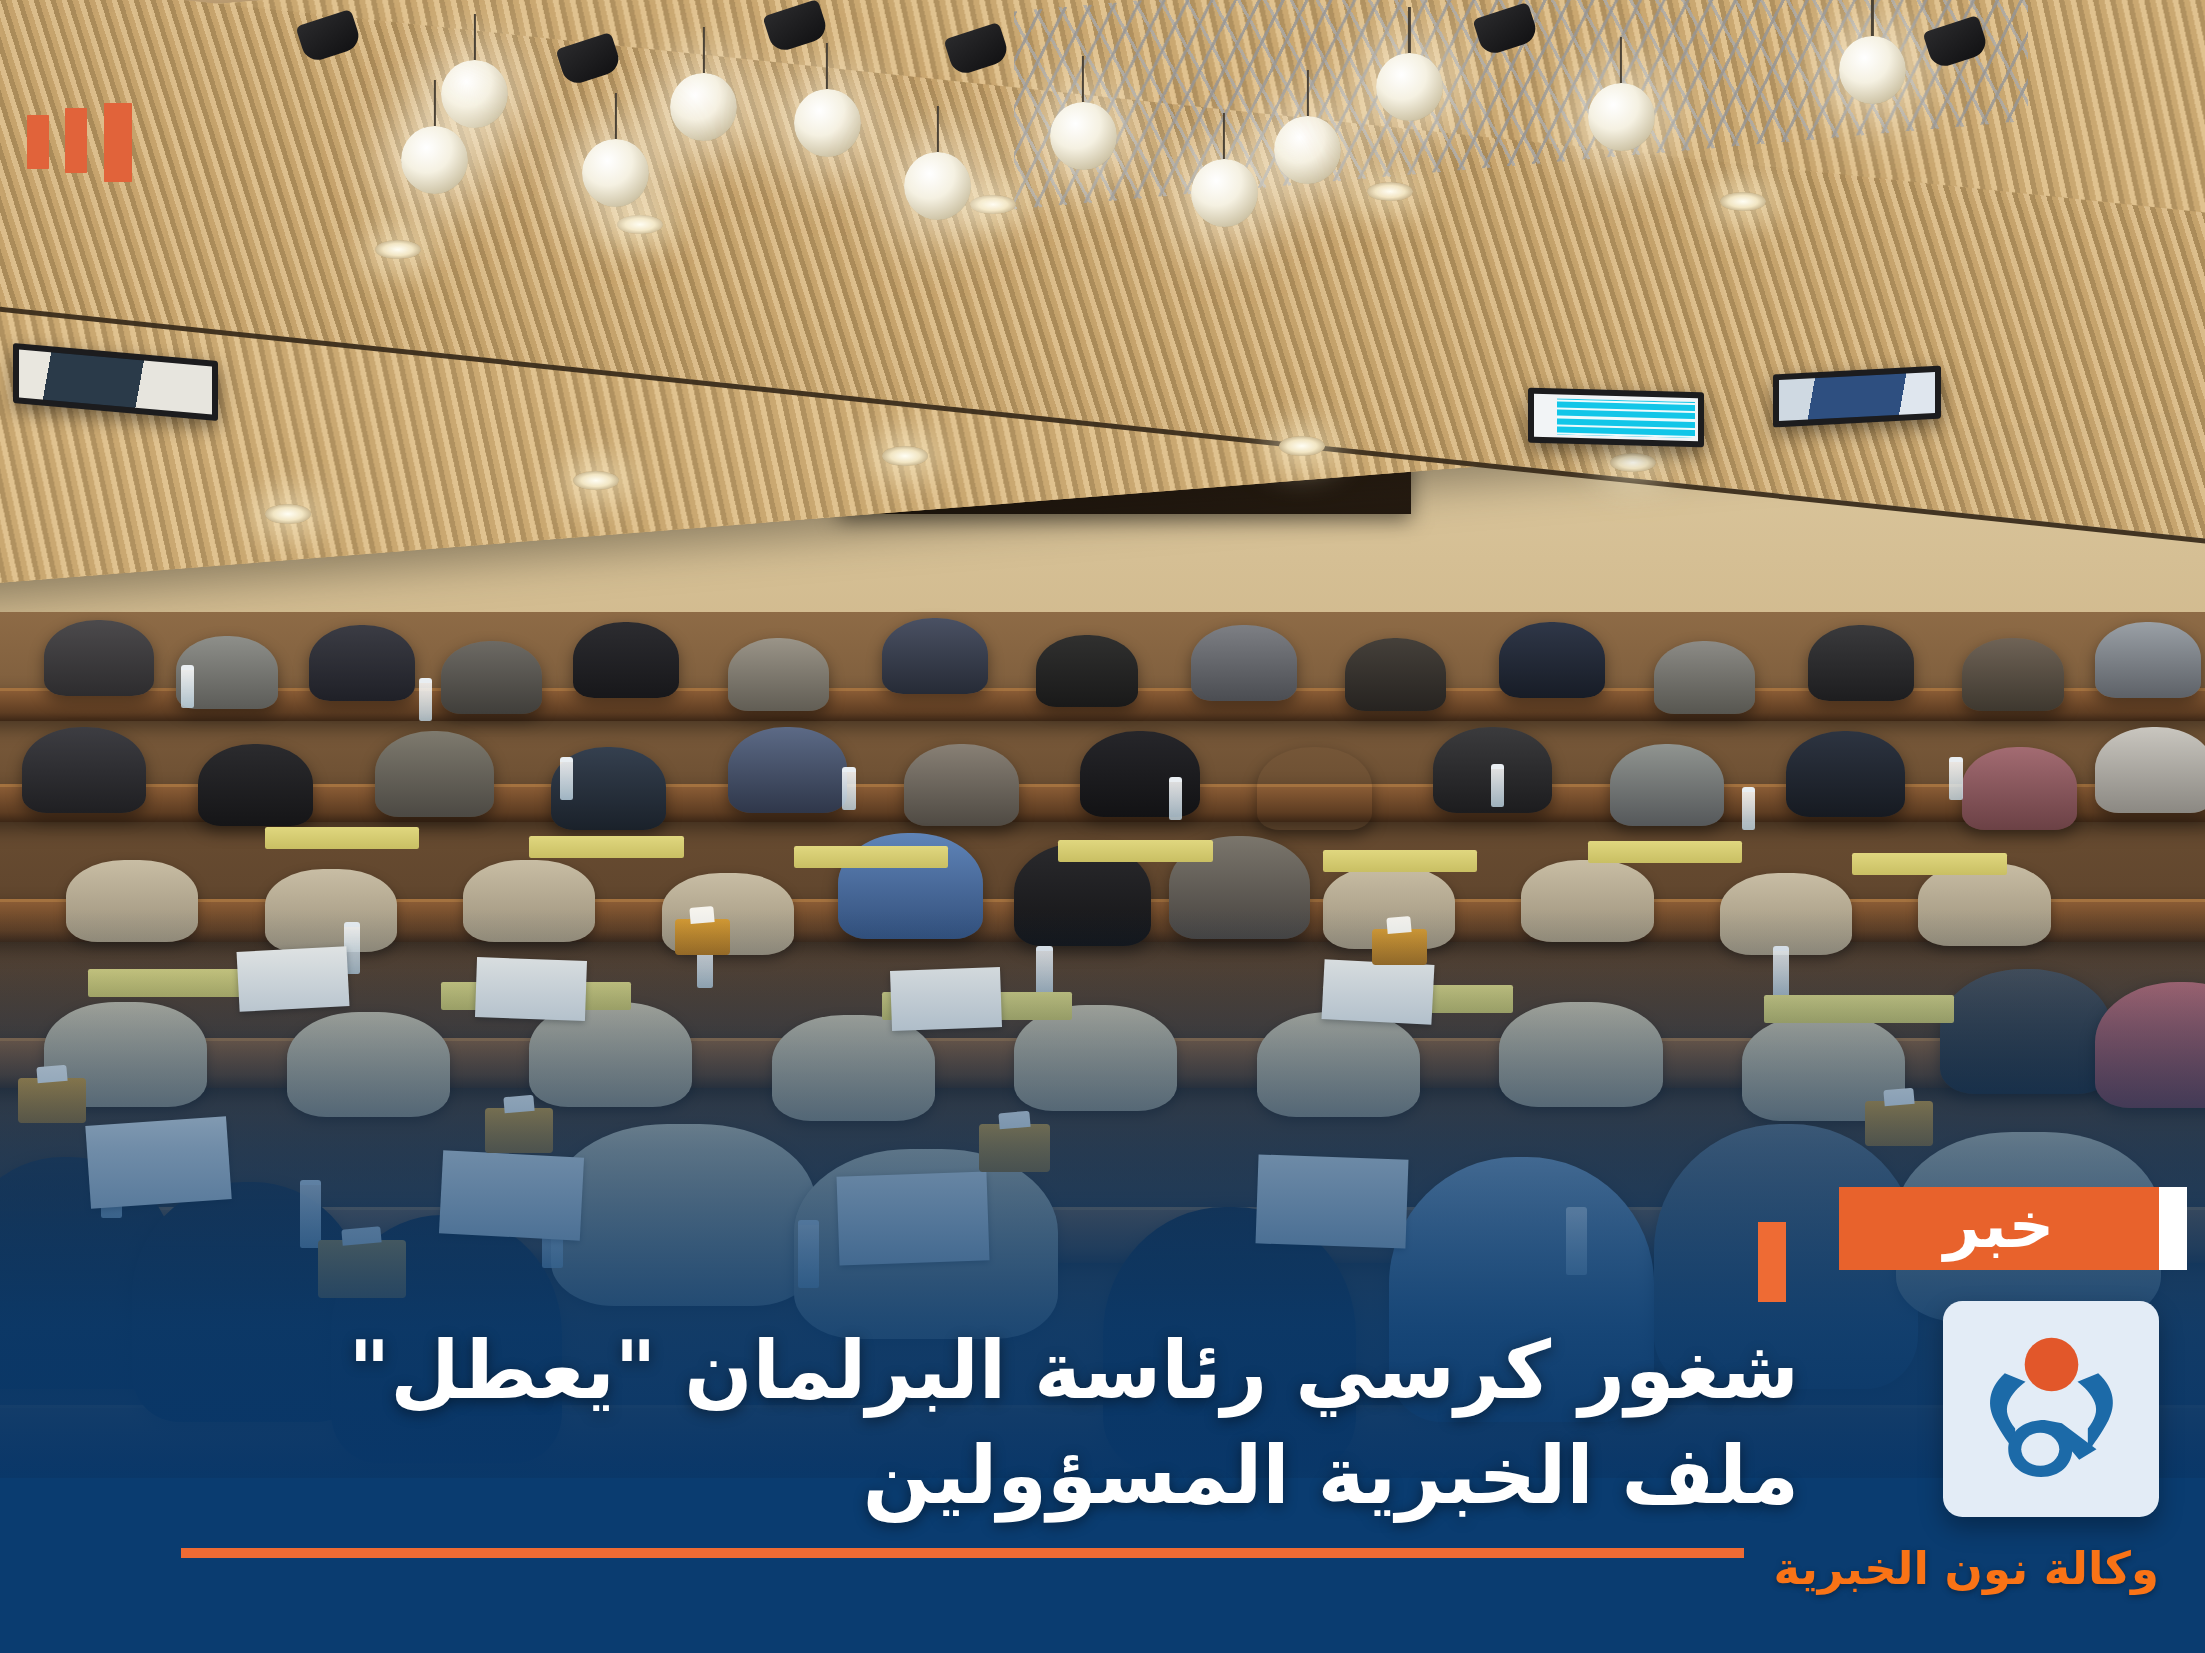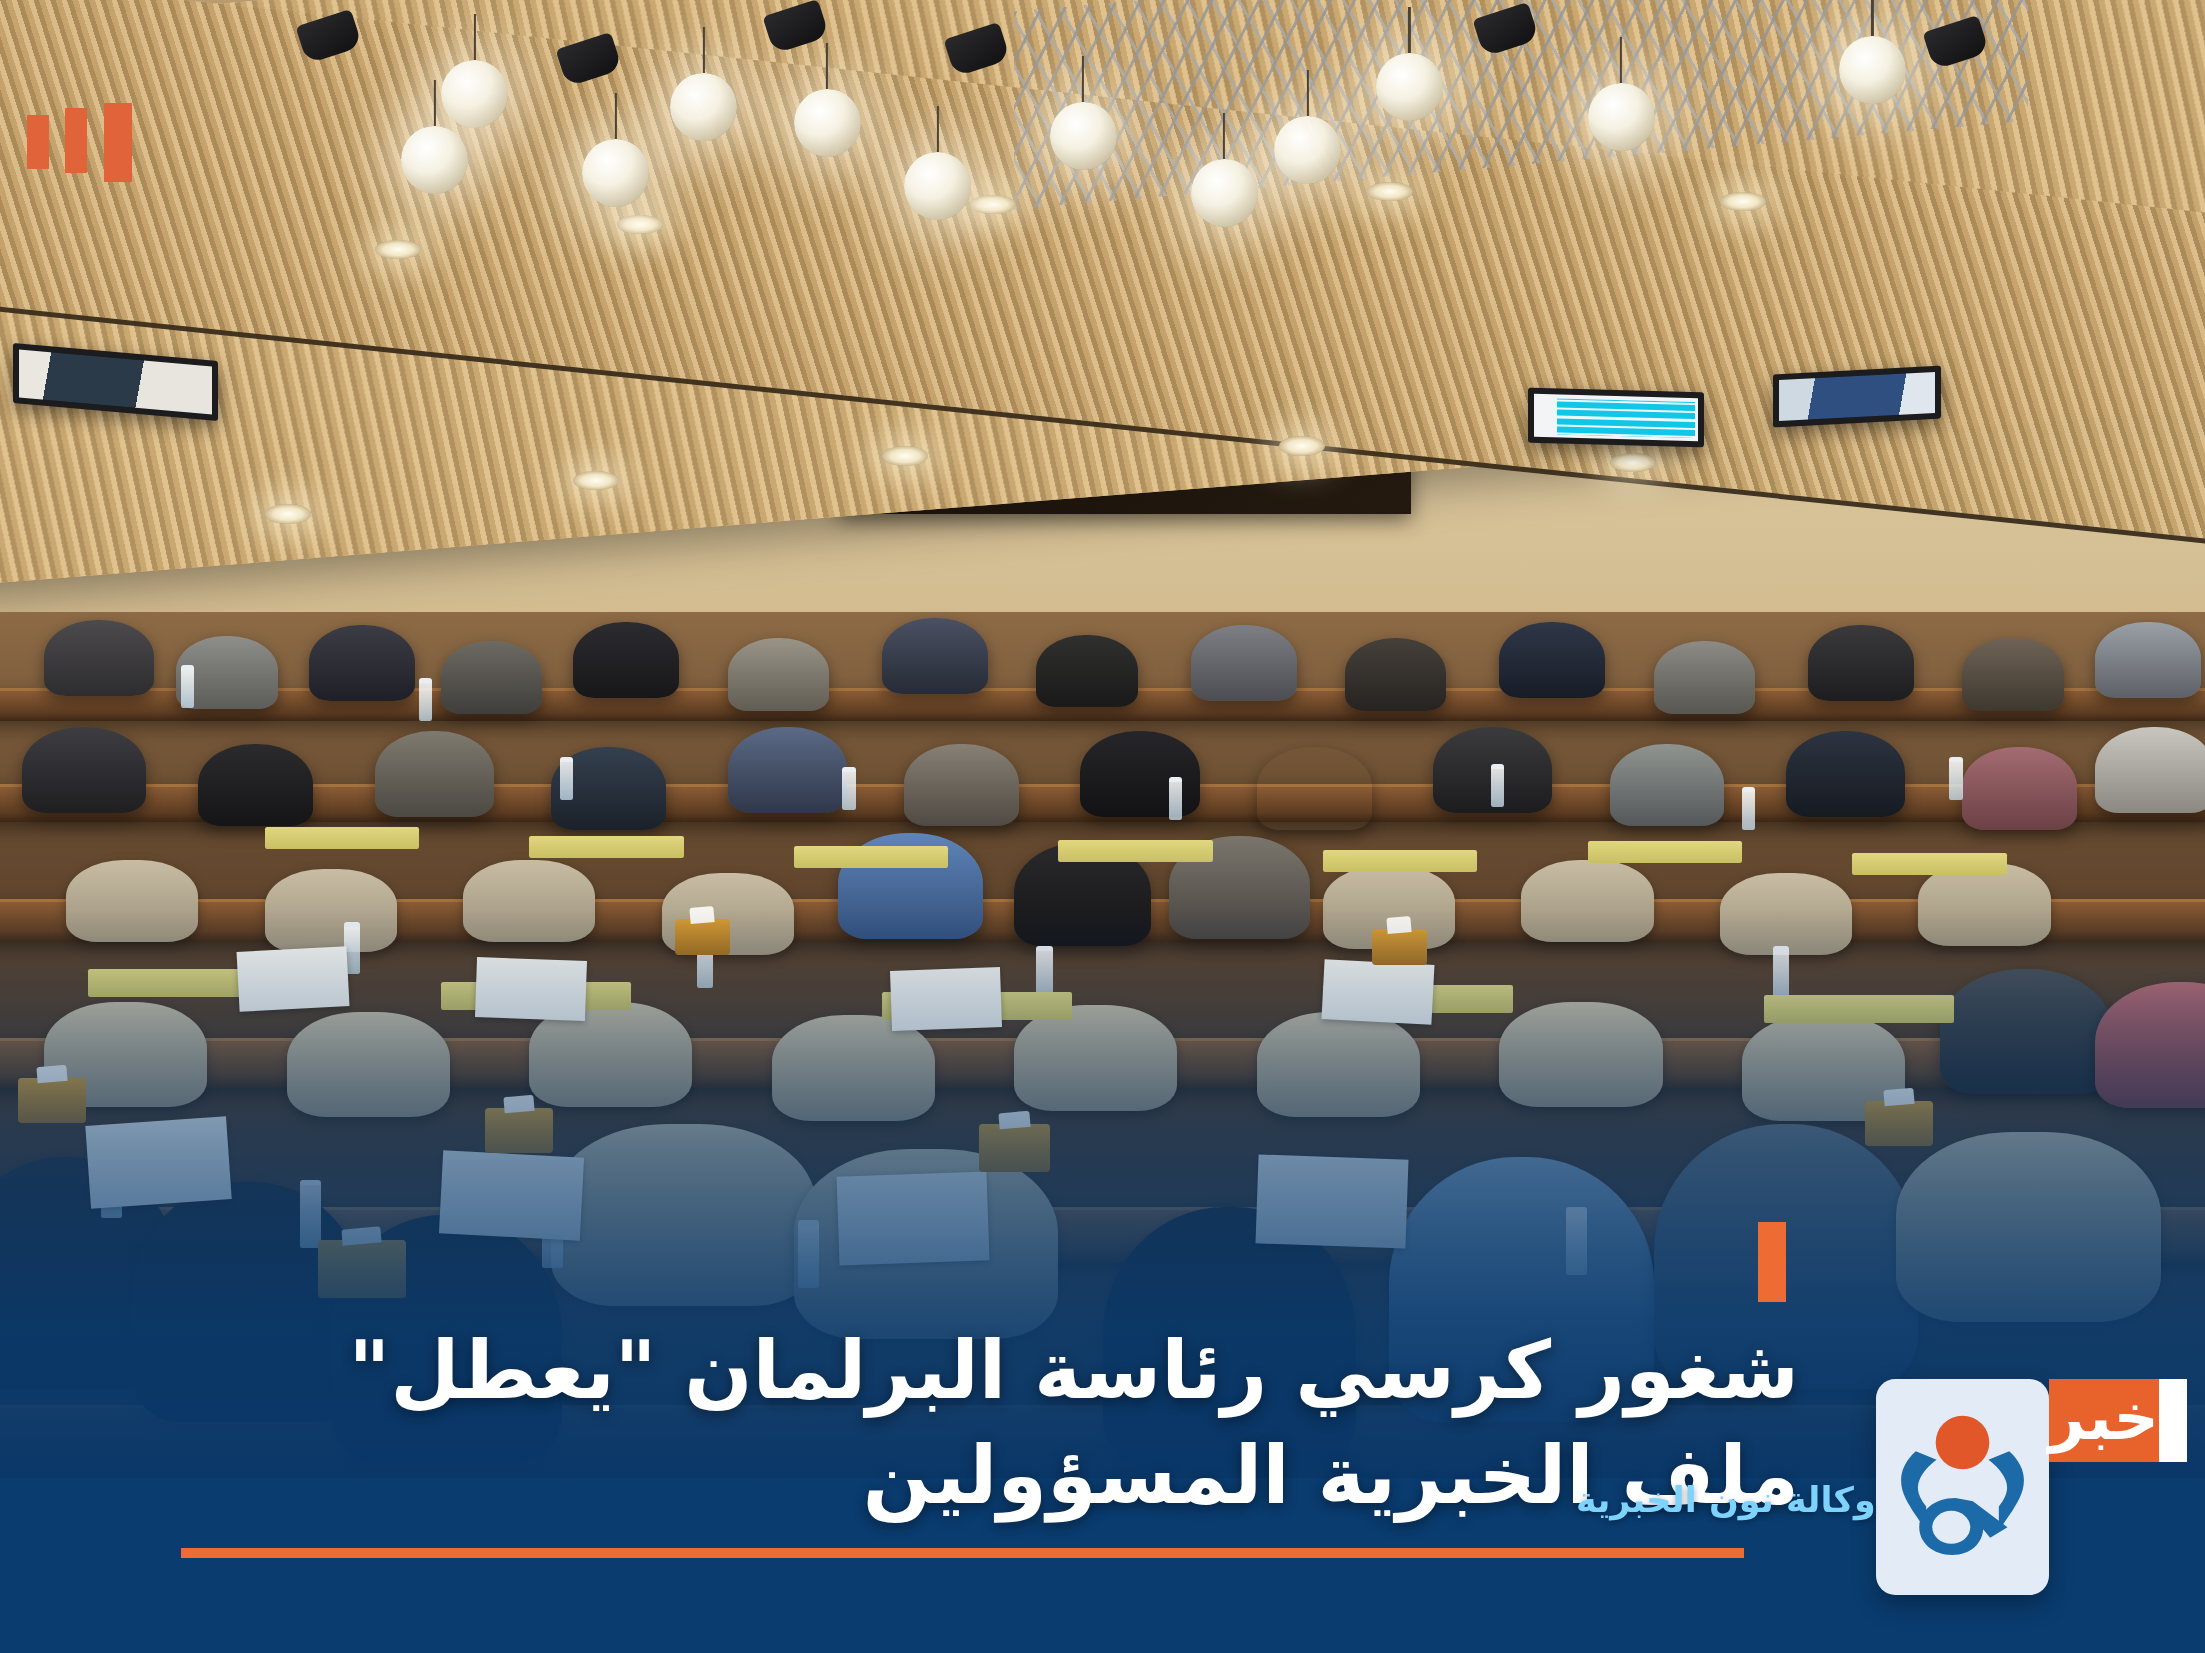--- a/index.html
+++ b/index.html
@@ -248,21 +248,21 @@
     width:28px; height:80px; background:#ee6b34;
   }
   .ruleOrange{
     position:absolute; left:181px; right:461px; bottom:95px;
     height:10.4px; background:#ee6b34;
   }
 
   
   .brandCol{
     position:absolute; right:46px; bottom:58px;
-    width:320px; display:flex; flex-direction:row; align-items:center;
+    width:320px; display:flex; flex-direction:column; align-items:flex-start;
   }
   .newsBadge{
     position:relative; align-self:stretch;
     background:#e8622c; height:83px;
     display:flex; align-items:center; justify-content:center;
     margin-bottom:31px;
   }
   .newsBadge span{
     color:#fff; font-size:63px; font-weight:700; line-height:1;
     transform:translateY(-3px);
@@ -274,21 +274,21 @@
 
   .logoBox{
     width:216px; height:216px; border-radius:19.4px;
     background:#e3ecf6;
     box-shadow:0 10.4px 25px rgba(0,0,0,.30);
     display:flex; align-items:center; justify-content:center;
   }
   .logoBox svg{ width:173px; height:173px; display:block; }
 
   .brandName{
-    margin-top:25px; color:#7dd3fc; font-size:35px; font-weight:700;
+    margin-top:25px; color:#f97316; font-size:45px; font-weight:700;
     white-space:nowrap; text-shadow:0 1.5px 6px rgba(0,0,0,.35);
   }
 </style>
 </head>
 <body>
 
 <div class="card">
 
   <div class="photo">
 

